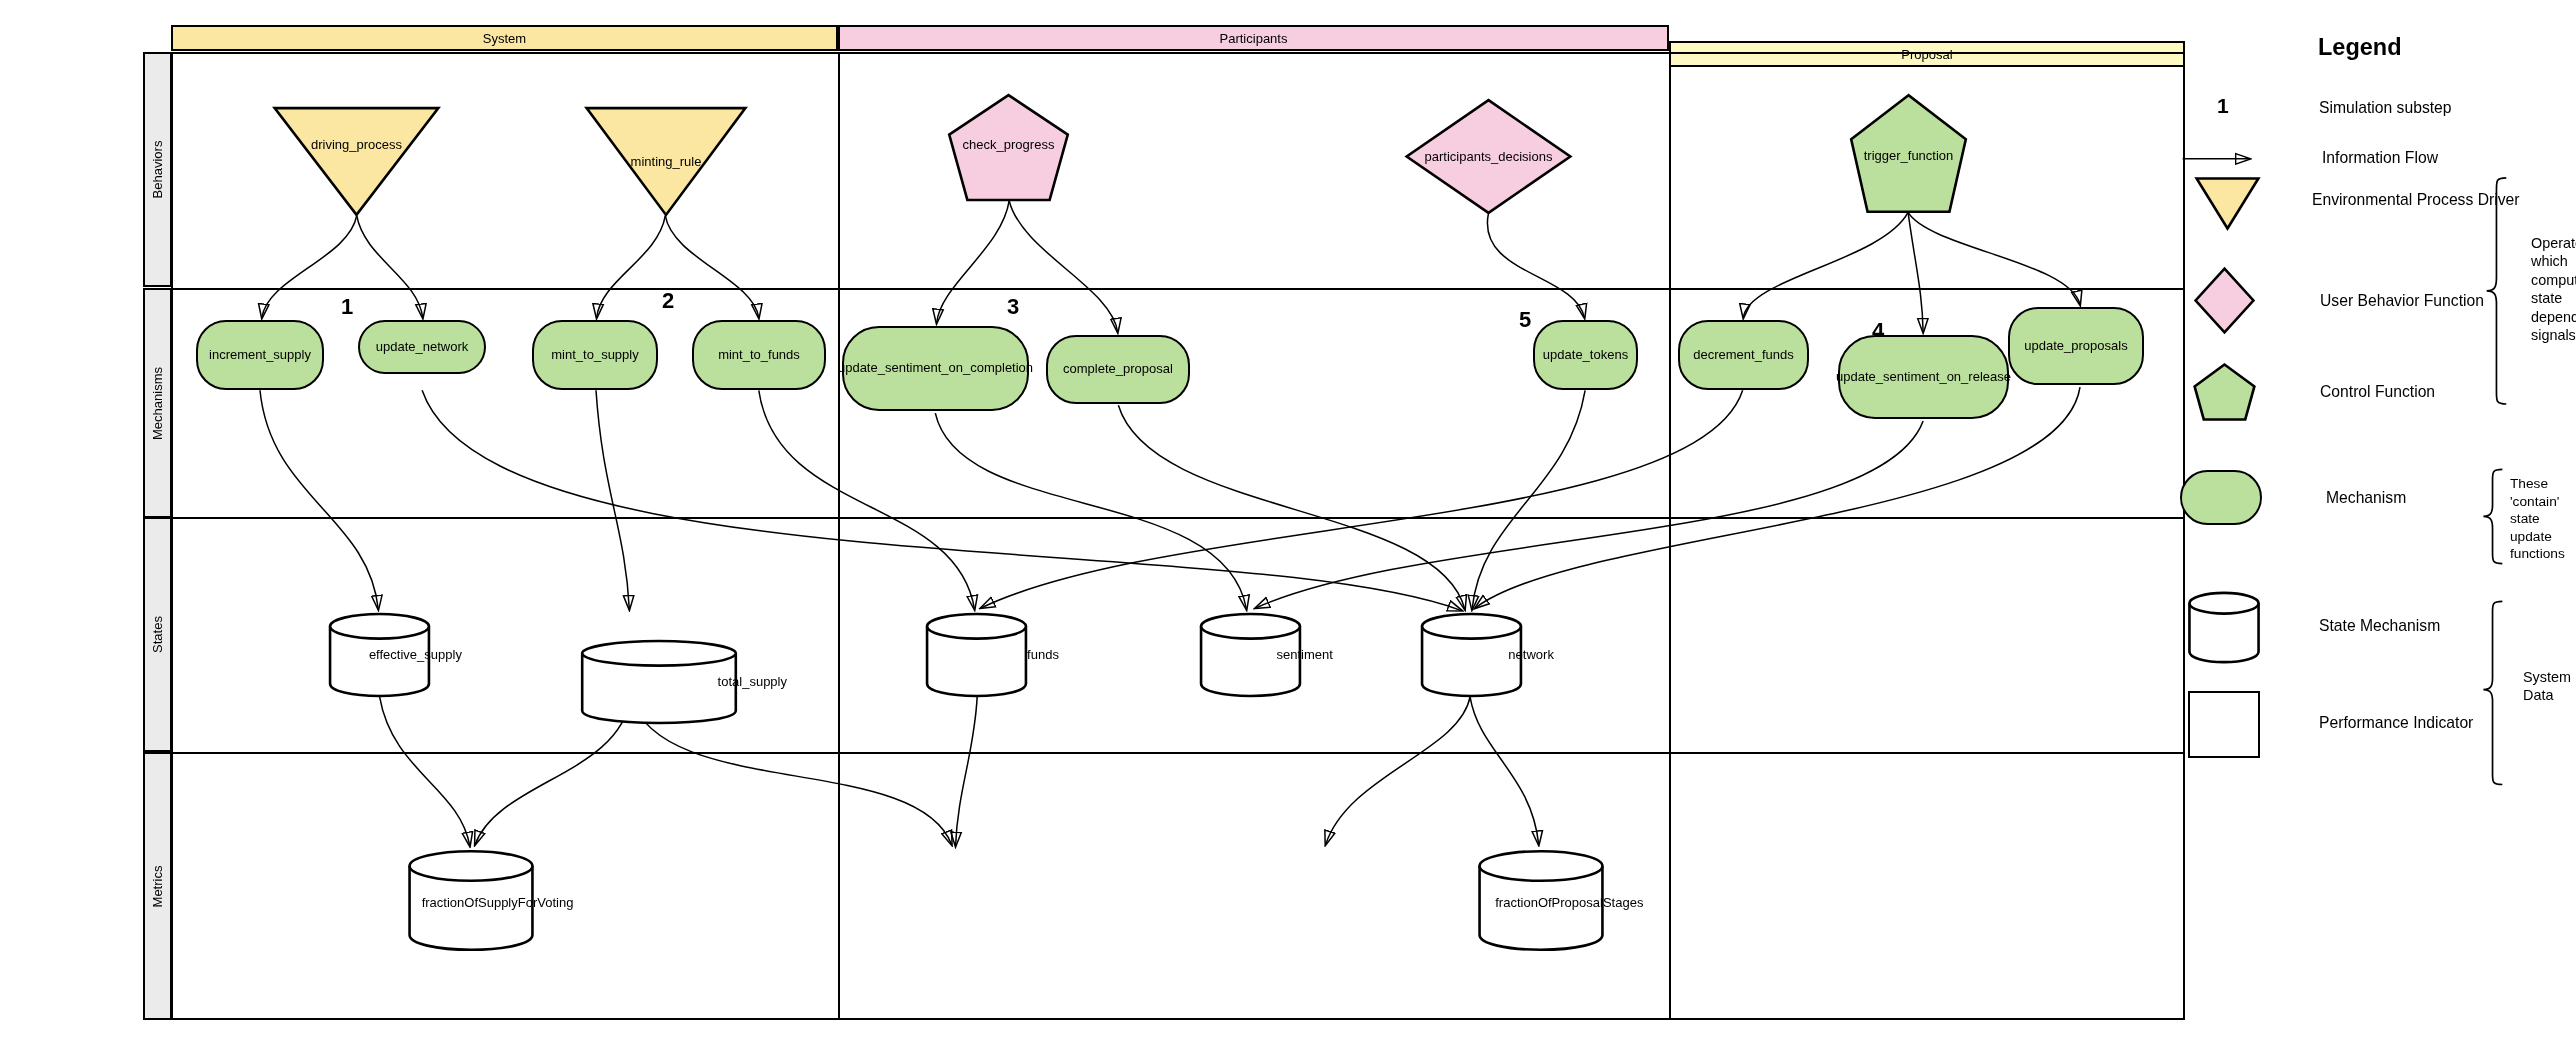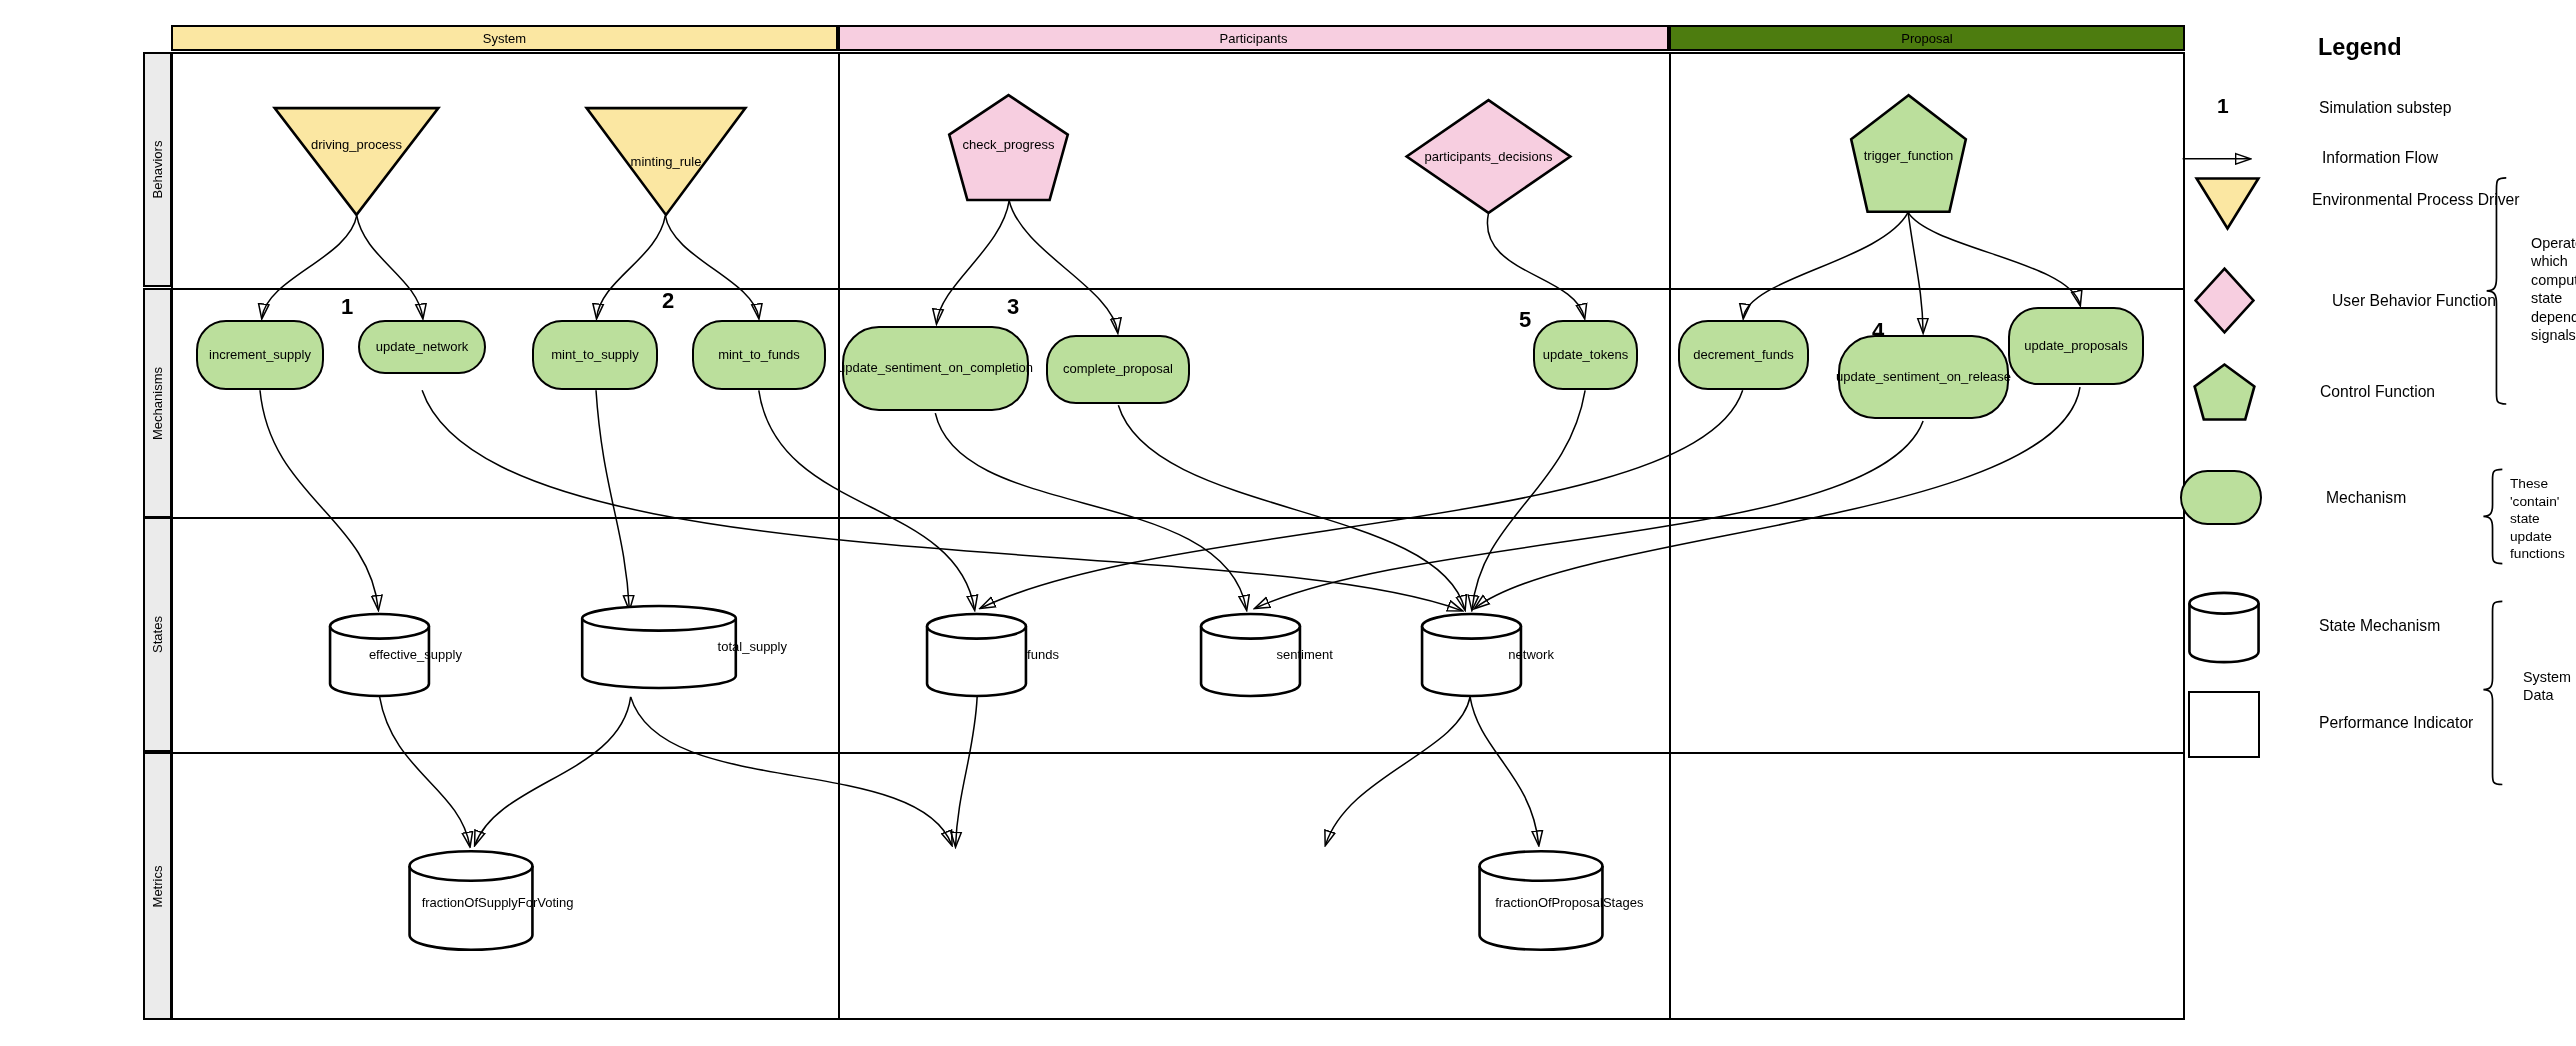--- a/index.html
+++ b/index.html
@@ -43,21 +43,21 @@
 <body>
 
 <div class="canvas">
 
   <div class="colhead" style="left:171px;width:667px;background:#FBE7A2;">
     <span>System</span>
   </div>
   <div class="colhead" style="left:838px;width:831px;background:#F7CEE0;">
     <span>Participants</span>
   </div>
-  <div class="colhead" style="left:1669px;width:516px;background:#4d7c0f;">
+  <div class="colhead" style="left:1669px;width:516px;background:#fef9c3;margin-top:16px;">
     <span>Proposal</span>
   </div>
 
   <div class="mainframe"></div>
   <div class="vline" style="left:838px;"></div>
   <div class="vline" style="left:1669px;"></div>
   <div class="hline" style="top:288px;"></div>
   <div class="hline" style="top:517px;"></div>
   <div class="hline" style="top:752px;"></div>
 
@@ -181,21 +181,21 @@
     <span class="lbl">update_proposals</span>
   </div>
 
   <div class="node cyl" style="left:328px;top:613px;width:103px;height:84px;">
     <svg viewBox="0 0 100 82" preserveAspectRatio="none">
       <path d="M2,13 L2,69 C2,76 23,81 50,81 C77,81 98,76 98,69 L98,13"></path>
         <ellipse cx="50" cy="13" rx="48" ry="12"></ellipse>
     </svg>
     <span class="lbl cyl-lbl" style="top:42%;">effective_supply</span>
   </div>
-  <div class="node cyl" style="left:579px;top:605px;width:112px;height:84px;padding-left:48px;">
+  <div class="node cyl" style="left:579px;top:640px;width:112px;height:84px;padding-left:48px;">
     <svg viewBox="0 0 100 82" preserveAspectRatio="none">
       <path d="M2,13 L2,69 C2,76 23,81 50,81 C77,81 98,76 98,69 L98,13"></path>
         <ellipse cx="50" cy="13" rx="48" ry="12"></ellipse>
     </svg>
     <span class="lbl cyl-lbl" style="top:42%;">total_supply</span>
   </div>
   <div class="node cyl" style="left:925px;top:613px;width:103px;height:84px;">
     <svg viewBox="0 0 100 82" preserveAspectRatio="none">
       <path d="M2,13 L2,69 C2,76 23,81 50,81 C77,81 98,76 98,69 L98,13"></path>
         <ellipse cx="50" cy="13" rx="48" ry="12"></ellipse>
@@ -242,21 +242,21 @@
         <polygon points="1,1 99,1 50,99" fill="#FBE7A2"></polygon>
       </svg>
   </div>
   <div class="leg-text" style="left:2312px;top:191px;">Environmental Process Driver</div>
 
   <div class="node" style="left:2195px;top:268px;width:59px;height:65px;">
     <svg viewBox="0 0 100 100" preserveAspectRatio="none">
         <polygon points="50,1 99,50 50,99 1,50" fill="#F7CEE0"></polygon>
       </svg>
   </div>
-  <div class="leg-text" style="left:2320px;top:292px;margin-left:12px;">User Behavior Function</div>
+  <div class="leg-text" style="left:2320px;top:292px;">User Behavior Function</div>
 
   <div class="node" style="left:2194px;top:364px;width:61px;height:56px;">
     <svg viewBox="0 0 100 100" preserveAspectRatio="none">
         <polygon points="50,1 1,40 16,99 84,99 99,40" fill="#BBDF9C"></polygon>
       </svg>
   </div>
   <div class="leg-text" style="left:2320px;top:383px;">Control Function</div>
 
   <div class="leg-note" style="left:2531px;top:234px;">Operators
 which

